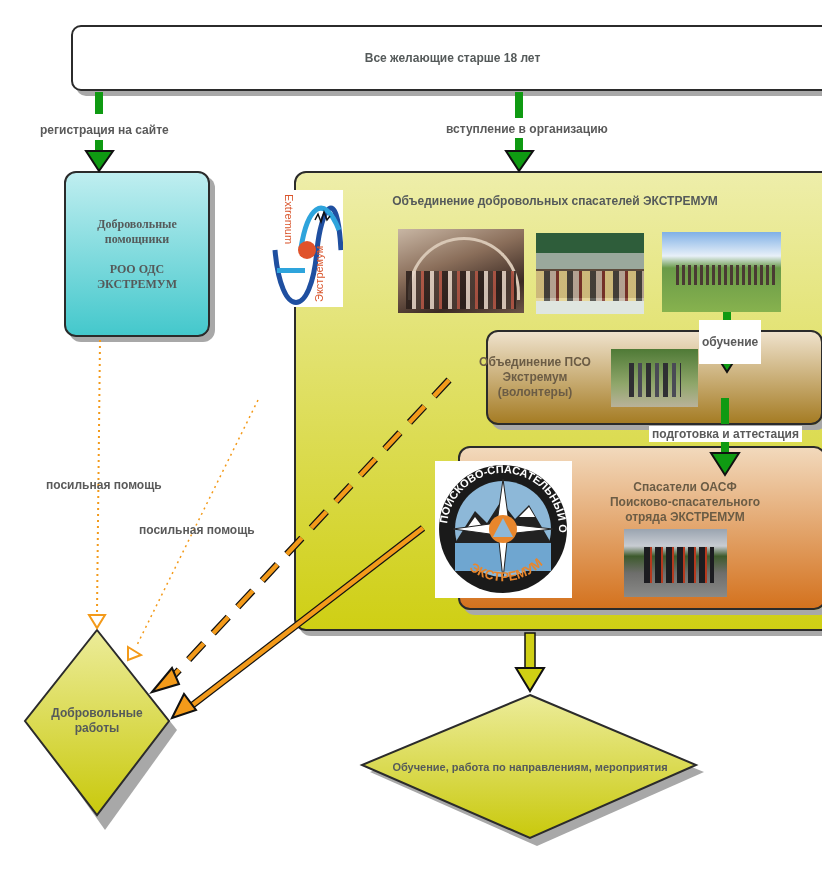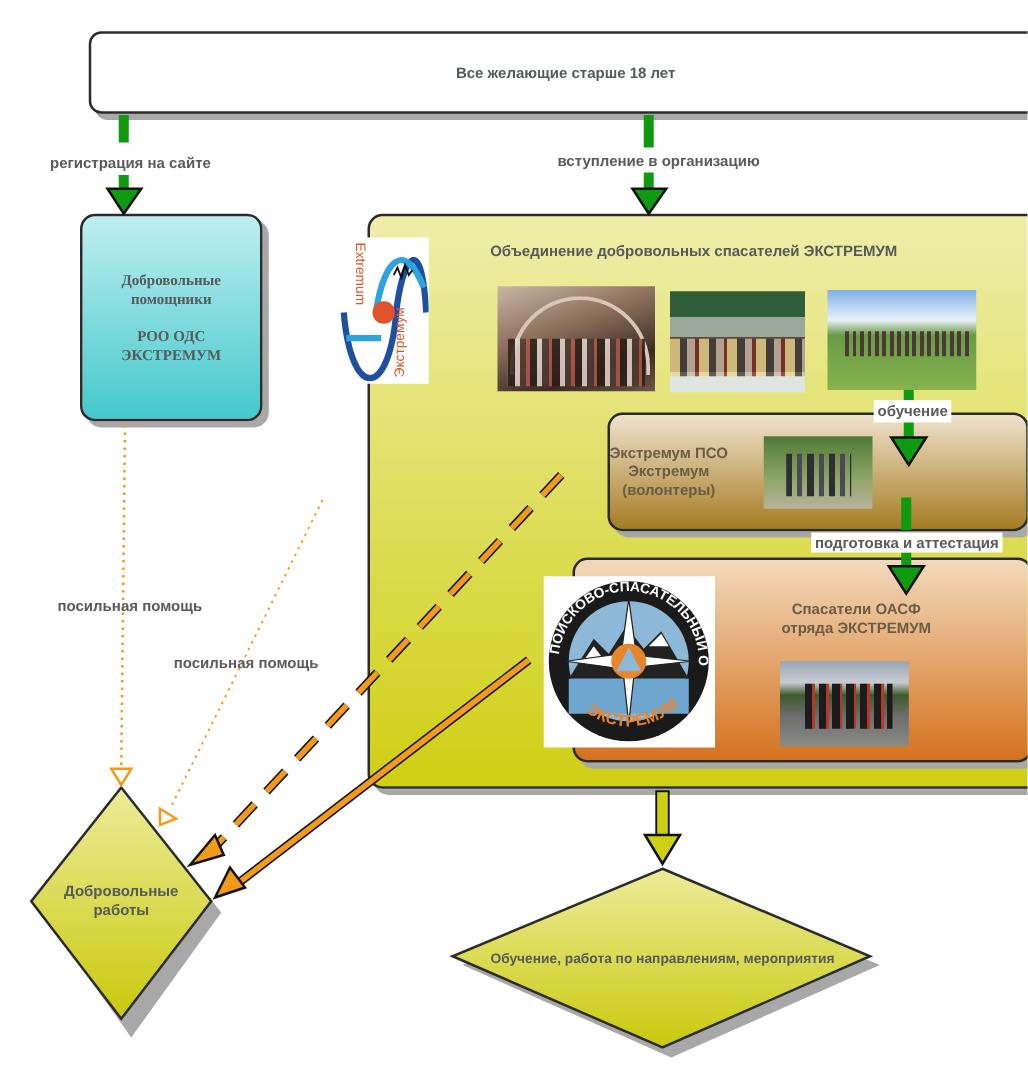--- a/index.html
+++ b/index.html
@@ -72,21 +72,21 @@
 </div>
 <div class="photo" style="left:536px; top:233px; width:108px; height:81px; background: linear-gradient(#2e5d3a 0 25%, #9aa89c 25% 45%, #5c4a3c 45% 80%, #dfe6e0 80% 100%);">
   <div style="position:absolute;left:0;top:38px;width:108px;height:30px;background: repeating-linear-gradient(90deg,#e9d48a 0 8px,#3c3a36 8px 14px,#c9b7a6 14px 20px,#7a2a22 20px 23px);opacity:.8;"></div>
 </div>
 <div class="photo" style="left:662px; top:232px; width:119px; height:80px; background: linear-gradient(#7fb0e6 0%, #e8f0f8 30%, #6a9a48 45%, #87b24e 100%);">
   <div style="position:absolute;left:14px;top:33px;width:100px;height:20px;background: repeating-linear-gradient(90deg,#4a3a33 0 3px,transparent 3px 6px);"></div>
 </div>
 
 <div id="reserve-box" class="abs box"></div>
 <div class="abs node-text" style="left:470px; top:355px; width:130px; color:#6b5c45;">
-  <div>Экстремум ПСО</div>
+  <div>Объединение ПСО</div>
   <div>Экстремум</div>
   <div>(волонтеры)</div>
 </div>
 <div class="photo" style="left:611px; top:349px; width:87px; height:58px; background: linear-gradient(#4f7a36, #8fa66a 60%, #b9b29a 100%);">
   <div style="position:absolute;left:18px;top:14px;width:52px;height:34px;background: repeating-linear-gradient(90deg,#2f2f33 0 5px,transparent 5px 9px,#4a4a55 9px 13px,transparent 13px 17px);"></div>
 </div>
 
 <div id="rescuer-box" class="abs box"></div>
 <div class="photo logo2">
   <svg width="137" height="137" viewBox="0 0 137 137">
@@ -104,20 +104,21 @@
       <textPath href="#ringpath" startOffset="3%">ПОИСКОВО-СПАСАТЕЛЬНЫЙ ОТРЯД</textPath>
     </text>
     <path id="ringpath2" d="M 22 96 A 56 56 0 0 0 114 96" fill="none"></path>
     <text font-size="13" fill="#e8862c" font-family="Liberation Sans, sans-serif" font-weight="bold">
       <textPath href="#ringpath2" startOffset="16%">ЭКСТРЕМУМ</textPath>
     </text>
   </svg>
 </div>
 <div class="abs node-text" style="left:585px; top:480px; width:200px; color:#6b5c45;">
   <div>Спасатели ОАСФ</div>
+  <div>Поисково-спасательного</div>
   <div>отряда ЭКСТРЕМУМ</div>
 </div>
 <div class="photo" style="left:624px; top:529px; width:103px; height:68px; background: linear-gradient(#9aa4b0 0%, #c8ccd2 25%, #3d5a2c 40%, #6e6e6c 65%, #8a8a88 100%);">
   <div style="position:absolute;left:20px;top:18px;width:70px;height:36px;background: repeating-linear-gradient(90deg,#1c1c20 0 6px,#b5391e 6px 8px,transparent 8px 11px);"></div>
 </div>
 
 <svg class="overlay" viewBox="0 0 822 869">
   <defs>
     <linearGradient id="gYellow" x1="0" y1="0" x2="0" y2="1">
       <stop offset="0" stop-color="#ecec9a"></stop>
@@ -178,21 +179,21 @@
 
   <g>
     <line x1="423" y1="528" x2="190" y2="707" stroke="#111" stroke-width="7"></line>
     <line x1="423" y1="528" x2="190" y2="707" stroke="#f39a1a" stroke-width="4.5"></line>
     <polygon points="172,718 184,694 196,710" fill="#f39a1a" stroke="#111" stroke-width="2"></polygon>
   </g>
 </svg>
 
 <div class="abs lbl" style="left:40px; top:123px;">регистрация на сайте</div>
 <div class="abs lbl" style="left:446px; top:122px;">вступление в организацию</div>
-<div class="abs lbl" style="left:699px; top:320px; padding:2px 3px;">обучение</div>
+<div class="abs lbl" style="left:699px; top:320px; padding:15px 3px;">обучение</div>
 <div class="abs lbl" style="left:649px; top:426px; padding:1px 3px;">подготовка и аттестация</div>
 <div class="abs lbl" style="left:46px; top:478px; background:transparent;">посильная помощь</div>
 <div class="abs lbl" style="left:139px; top:523px; background:transparent;">посильная помощь</div>
 
 <div class="abs node-text" style="left:37px; top:706px; width:120px;">
   <div>Добровольные</div>
   <div>работы</div>
 </div>
 <div class="abs node-text" style="left:372px; top:760px; width:316px; font-size:11px;">Обучение, работа по направлениям, мероприятия</div>
 

